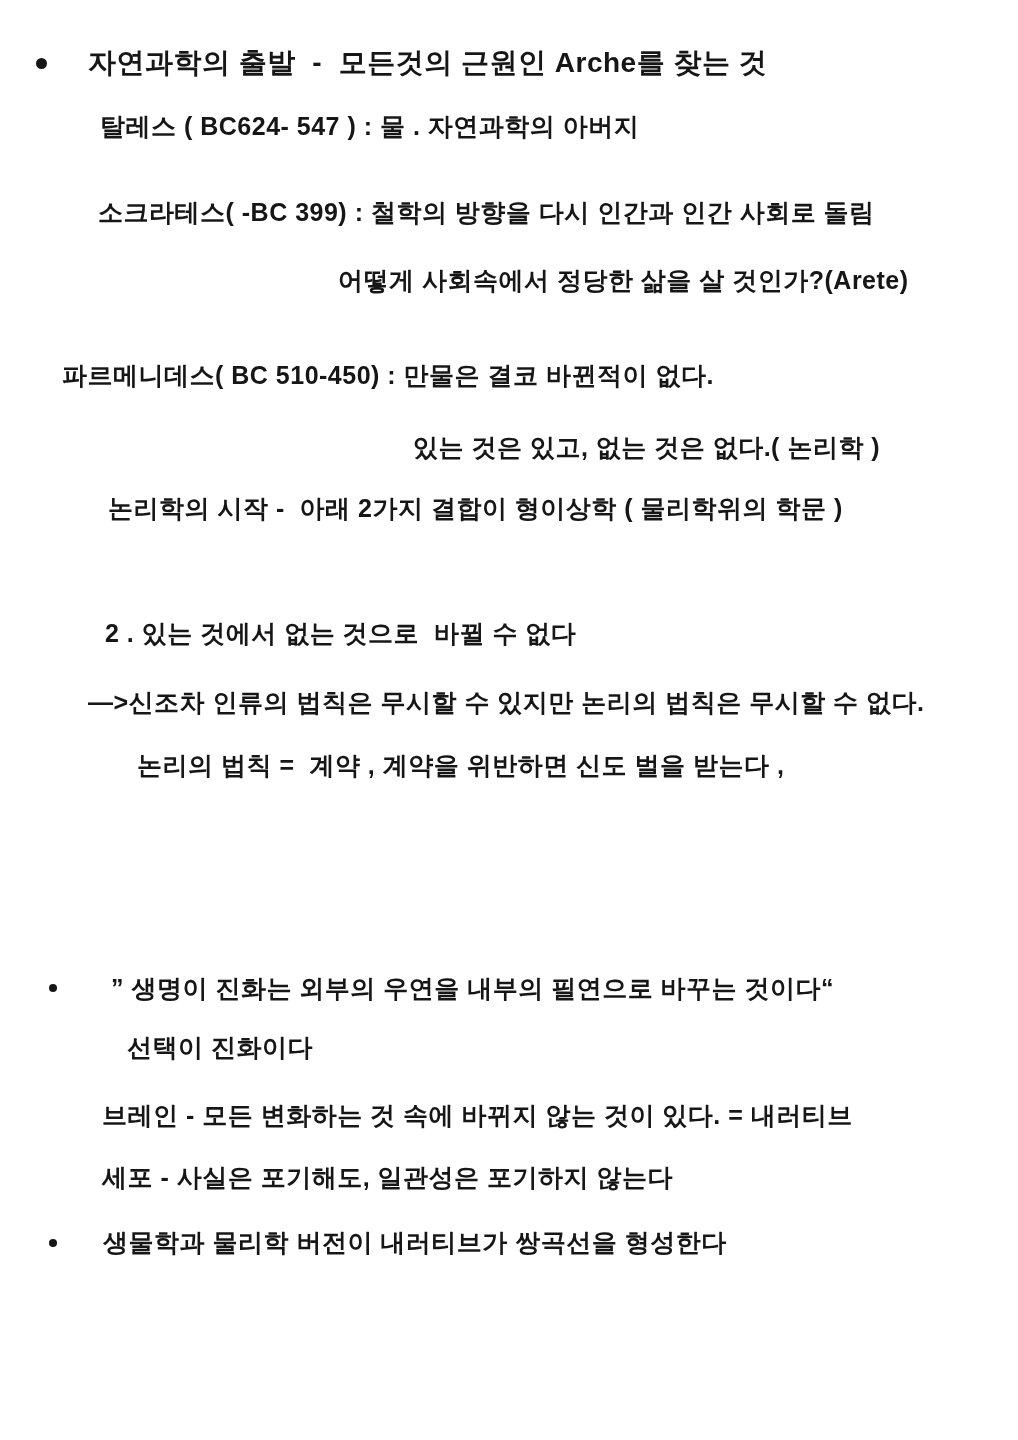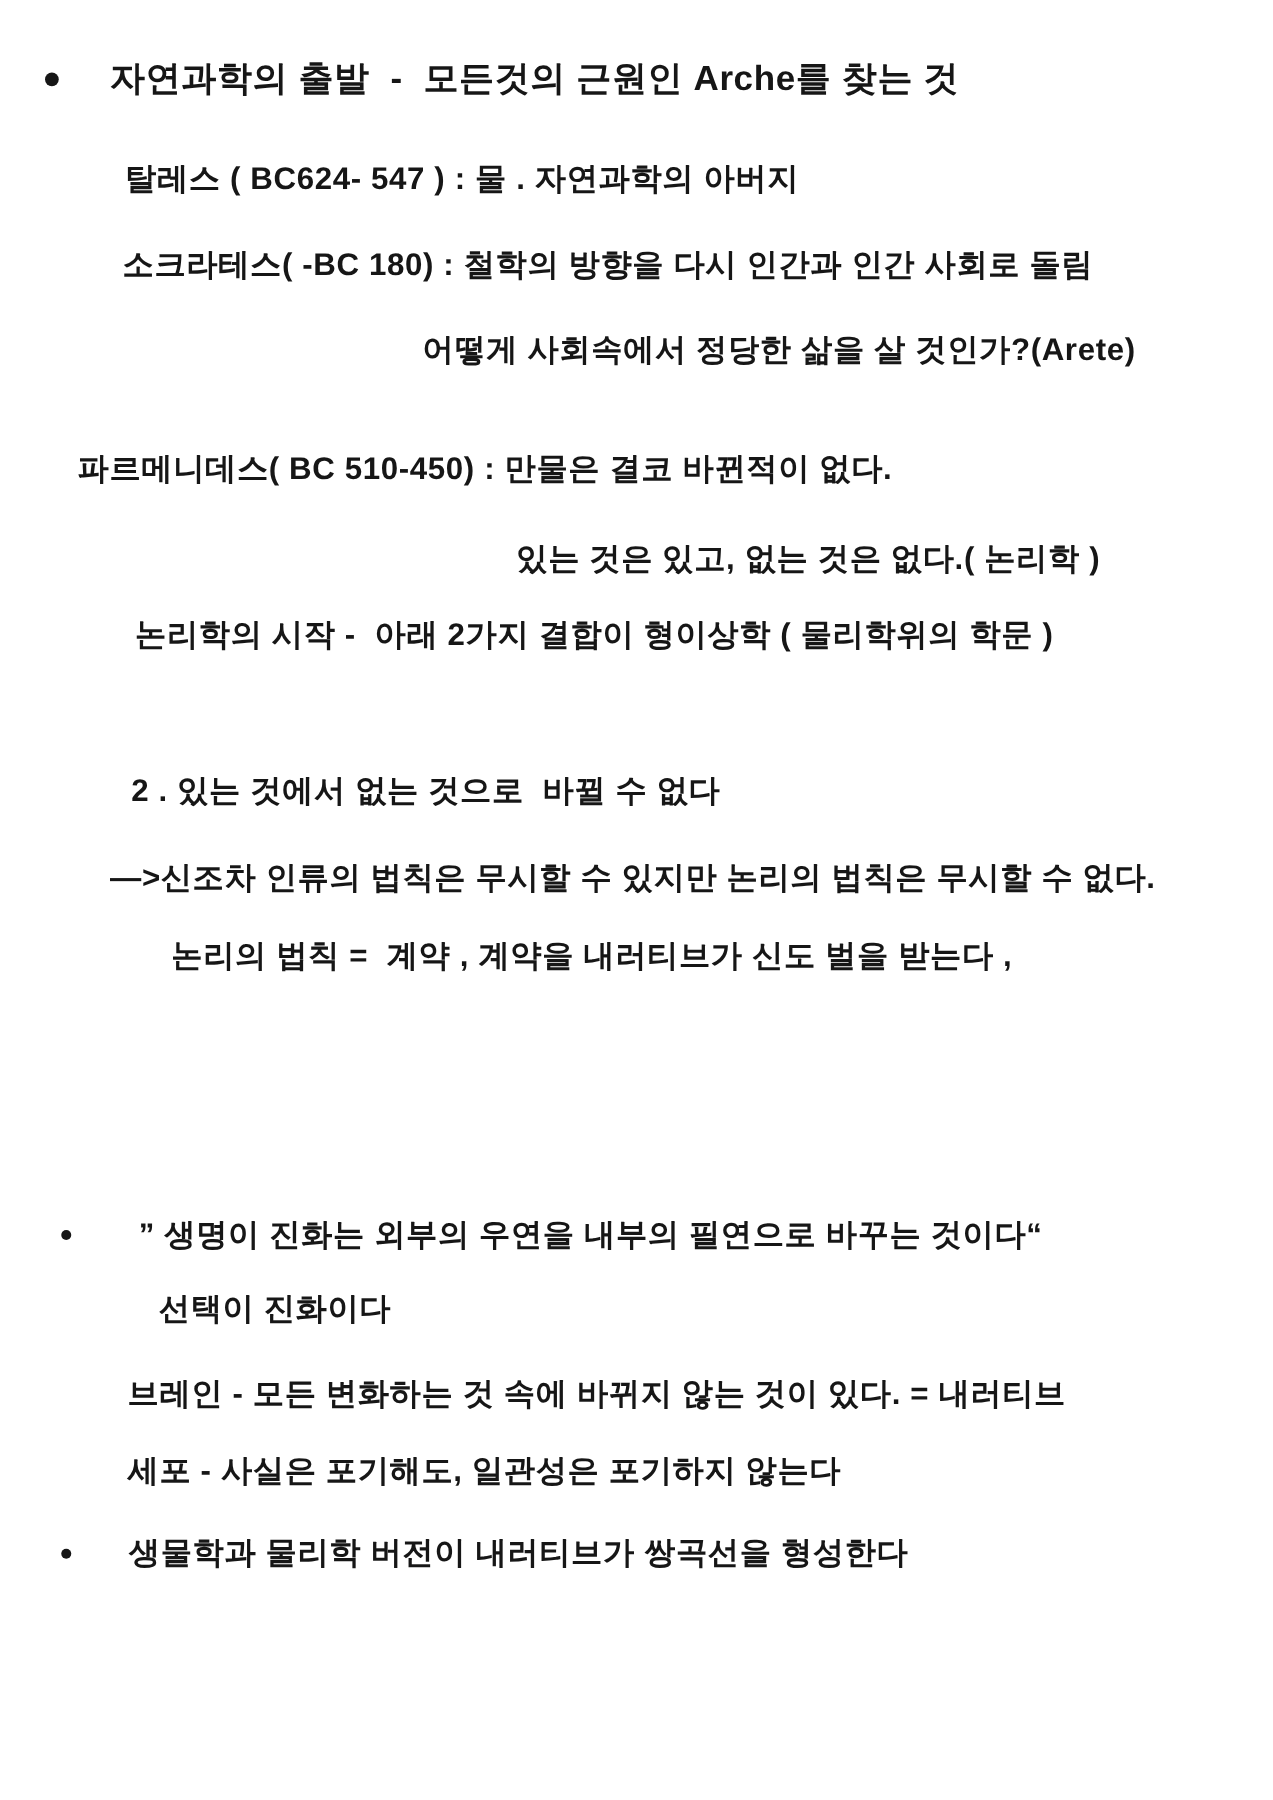--- a/index.html
+++ b/index.html
@@ -37,33 +37,33 @@
   .dot.small { width: 8px; height: 8px; }
 </style>
 </head>
 <body>
 
 <div class="page">
 
   <span class="dot big" style="left:36px; top:58px;"></span>
   <div class="ln heading" style="left:88px; top:46px;">자연과학의 출발  -  모든것의 근원인 Arche를 찾는 것</div>
 
-  <div class="ln" style="left:100px; top:128px;">탈레스 ( BC624- 547 ) : 물 . 자연과학의 아버지</div>
+  <div class="ln" style="left:100px; top:111px;">탈레스 ( BC624- 547 ) : 물 . 자연과학의 아버지</div>
 
-  <div class="ln" style="left:98px; top:197px;">소크라테스( -BC 180) : 철학의 방향을 다시 인간과 인간 사회로 돌림</div>
+  <div class="ln" style="left:98px; top:197px;">소크라테스( -BC 399) : 철학의 방향을 다시 인간과 인간 사회로 돌림</div>
   <div class="ln" style="left:338px; top:265px;">어떻게 사회속에서 정당한 삶을 살 것인가?(Arete)</div>
 
   <div class="ln" style="left:62px; top:360px;">파르메니데스( BC 510-450) : 만물은 결코 바뀐적이 없다.</div>
   <div class="ln" style="left:413px; top:400px;margin-top:32px;">있는 것은 있고, 없는 것은 없다.( 논리학 )</div>
 
   <div class="ln" style="left:108px; top:493px;">논리학의 시작 -  아래 2가지 결합이 형이상학 ( 물리학위의 학문 )</div>
   <div class="ln" style="left:105px; top:618px;">2 . 있는 것에서 없는 것으로  바뀔 수 없다</div>
 
   <div class="ln" style="left:88px; top:687px;">—&gt;신조차 인류의 법칙은 무시할 수 있지만 논리의 법칙은 무시할 수 없다.</div>
-  <div class="ln" style="left:137px; top:750px;">논리의 법칙 =  계약 , 계약을 내러티브가 신도 벌을 받는다 ,</div>
+  <div class="ln" style="left:137px; top:750px;">논리의 법칙 =  계약 , 계약을 위반하면 신도 벌을 받는다 ,</div>
 
   <span class="dot small" style="left:49px; top:984px;"></span>
   <div class="ln" style="left:111px; top:973px;">” 생명이 진화는 외부의 우연을 내부의 필연으로 바꾸는 것이다“</div>
 
   <div class="ln" style="left:97px; top:1032px;margin-left:30px;">선택이 진화이다</div>
   <div class="ln" style="left:102px; top:1100px;">브레인 - 모든 변화하는 것 속에 바뀌지 않는 것이 있다. = 내러티브</div>
   <div class="ln" style="left:102px; top:1162px;">세포 - 사실은 포기해도, 일관성은 포기하지 않는다</div>
 
   <span class="dot small" style="left:49px; top:1239px;"></span>
   <div class="ln" style="left:103px; top:1227px;">생물학과 물리학 버전이 내러티브가 쌍곡선을 형성한다</div>

